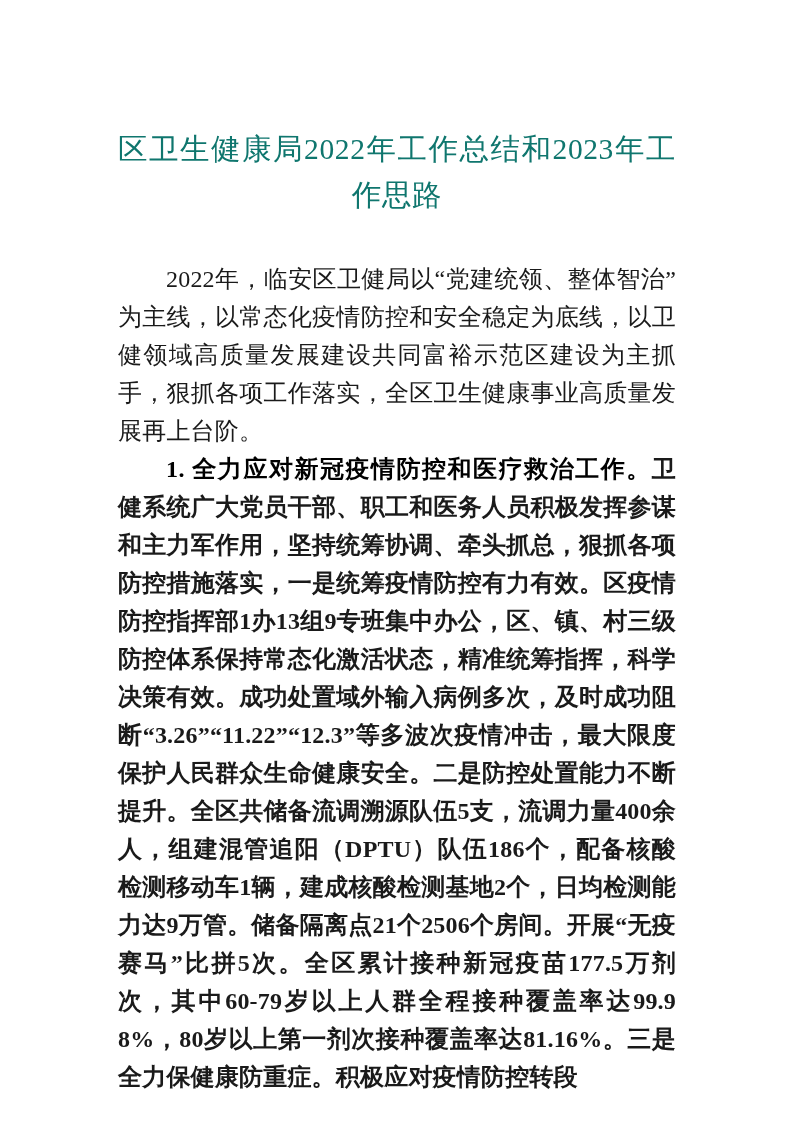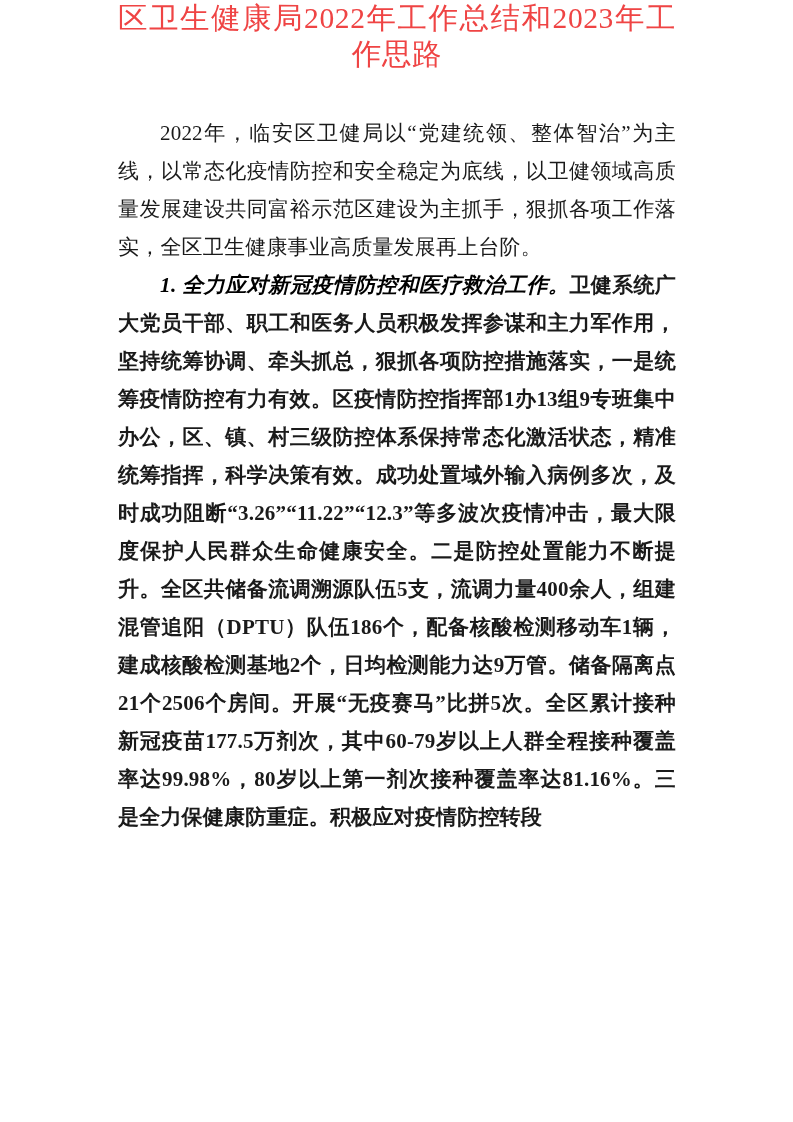--- a/index.html
+++ b/index.html
@@ -29,34 +29,35 @@
     position: absolute;
     left: 118px;
     top: 0;
     width: 558px;
   }
 
   
   .doc-title {
     font-family: "Liberation Serif", "DejaVu Serif", serif;
     font-size: 29.5px;
-    line-height: 36px;
+    line-height: 46px;
     text-align: center;
     letter-spacing: 0.6px;
-    color: #ef4444;
+    color: #0f766e;
     margin: 0;
+    padding-top: 126px;
     font-weight: normal;
     text-align: justify;
     text-align-last: center;
   }
 
   
   .para {
     font-family: "Liberation Serif", "DejaVu Serif", serif;
-    font-size: 21px;
+    font-size: 24px;
     line-height: 38px;
     text-align: justify;
     text-align-last: left;
     letter-spacing: 0.2px;
     color: #1a1a1a;
     margin: 0;
     text-indent: 2em;
     word-break: break-all;
   }
 
@@ -76,21 +77,20 @@
     text-indent: 2em;
     margin-top: 4px;
   }
 
   
   .sub-lead {
     font-family: "Liberation Serif", "DejaVu Serif", serif;
     font-weight: bold;
     letter-spacing: 0.4px;
     color: #000000;
-    font-style: italic;
   }
 
   .para-body-run {
     font-weight: bold;
   }
 
   
   .para-runin {
     margin-top: 0;
   }

